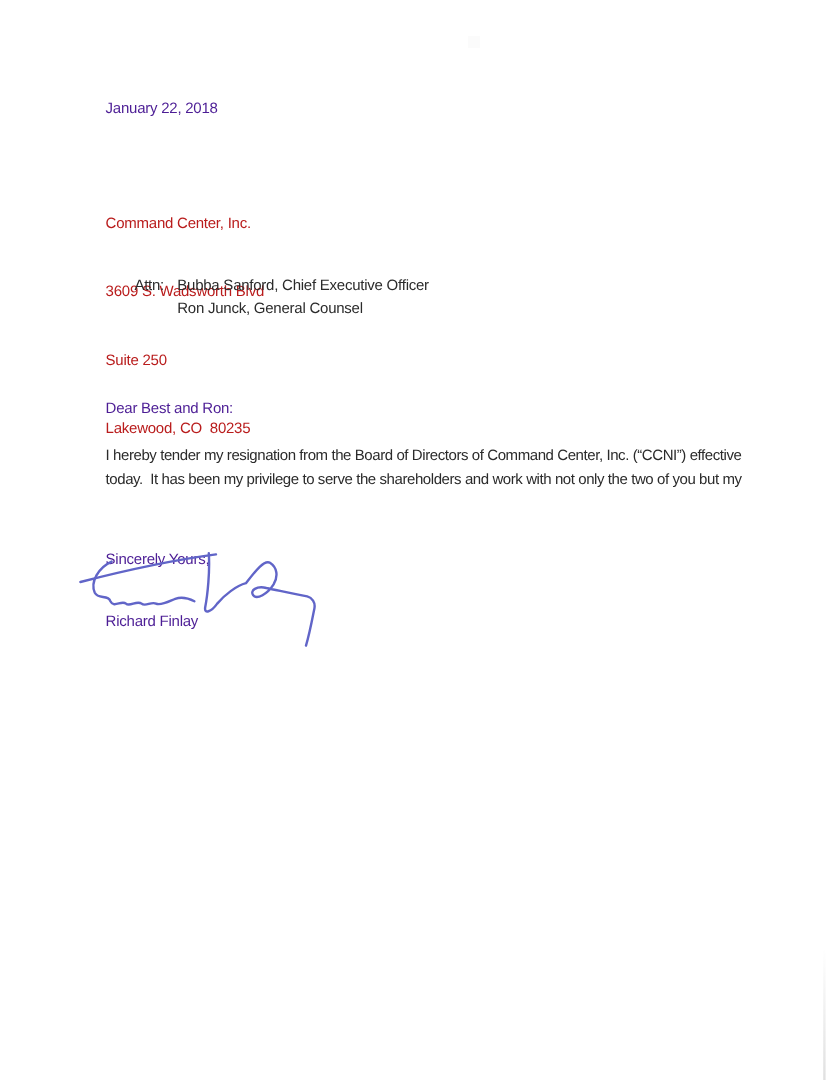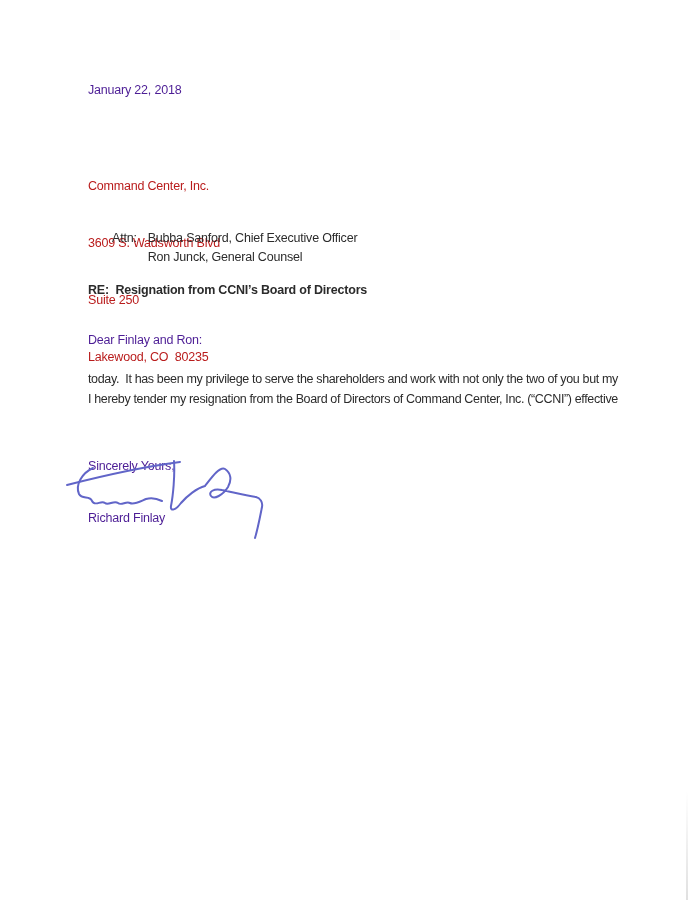--- a/index.html
+++ b/index.html
@@ -105,27 +105,26 @@
   </div>
 
   <div class="attn-row">
     <div class="attn-label">Attn:</div>
     <div>
       <div>Bubba Sanford, Chief Executive Officer</div>
       <div>Ron Junck, General Counsel</div>
     </div>
   </div>
 
-  <div class="subject">RE:  Resignation from CCNI’s Board of Directors</div>
 
-  <div class="line" style="top:331px">Dear Finlay and Ron:</div>
+  <div class="line" style="top:331px">Dear Best and Ron:</div>
 
   <div class="body-para">
+    <div>I hereby tender my resignation from the Board of Directors of Command Center, Inc. (“CCNI”) effective</div>
     <div>today.  It has been my privilege to serve the shareholders and work with not only the two of you but my</div>
-    <div>I hereby tender my resignation from the Board of Directors of Command Center, Inc. (“CCNI”) effective</div>
   </div>
 
   <div class="line" style="top:457px">Sincerely Yours,</div>
 
   <svg class="signature-svg" viewBox="0 0 210 95" fill="none">
     <path d="M 5,33 C 40,24 80,15 118,10" stroke-width="2" stroke-linecap="round" stroke="#6165c8"></path>
     <path d="M 31,16 C 20,21 13,33 17,42 C 20,48 28,43 30,49 C 33,55 39,48 43,51 C 46,54 52,48 56,51 C 59,54 64,49 68,51 C 72,53 79,49 84,47 C 90,45 96,47 100,49" stroke-width="2" stroke-linecap="round" stroke="#6165c8"></path>
     <path d="M 112,9 C 113,24 111,44 109,54 C 108,60 114,58 119,51 C 125,44 135,36 143,34 C 150,25 158,14 163,17 C 169,21 170,28 166,35 C 161,43 152,48 149,44 C 146,40 152,36 160,38 C 170,40 182,43 194,45 C 198,46 201,50 200,55 C 198,65 196,76 193,86" stroke-width="2" stroke-linecap="round" stroke="#6165c8"></path>
   </svg>
 

